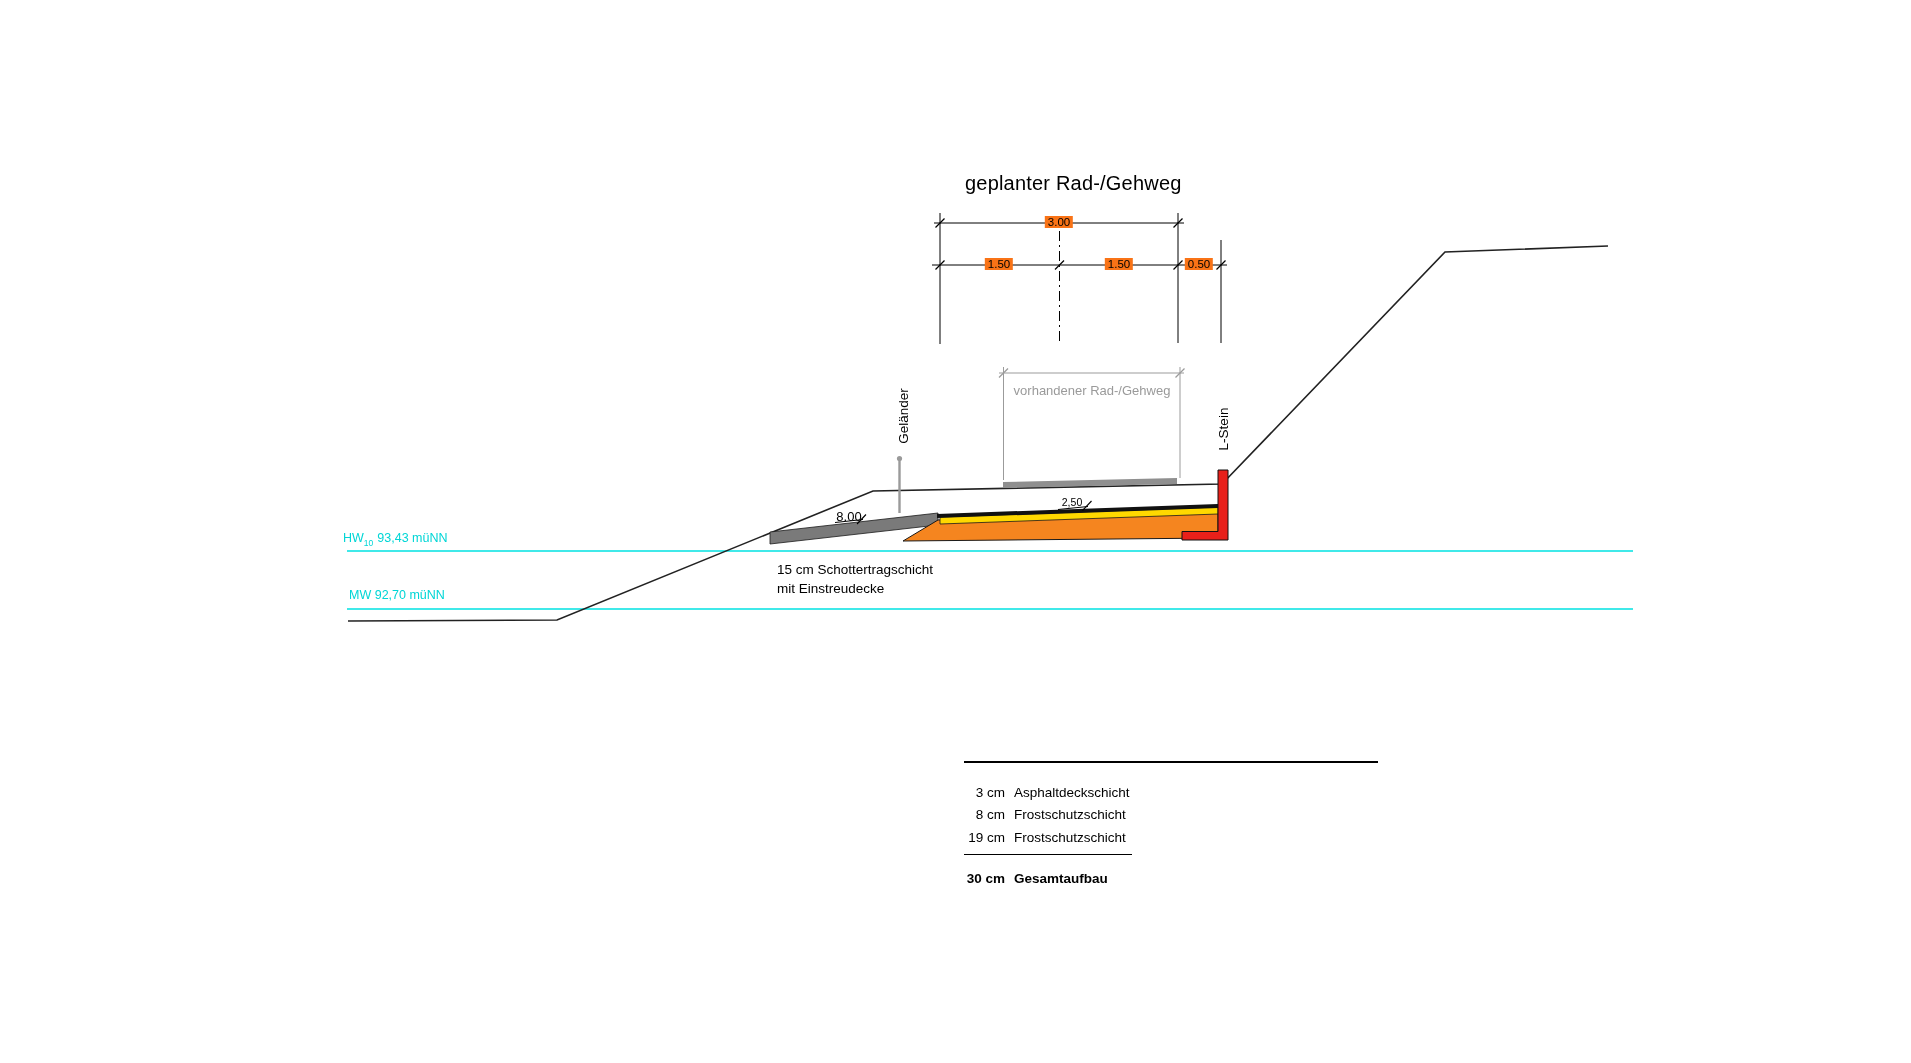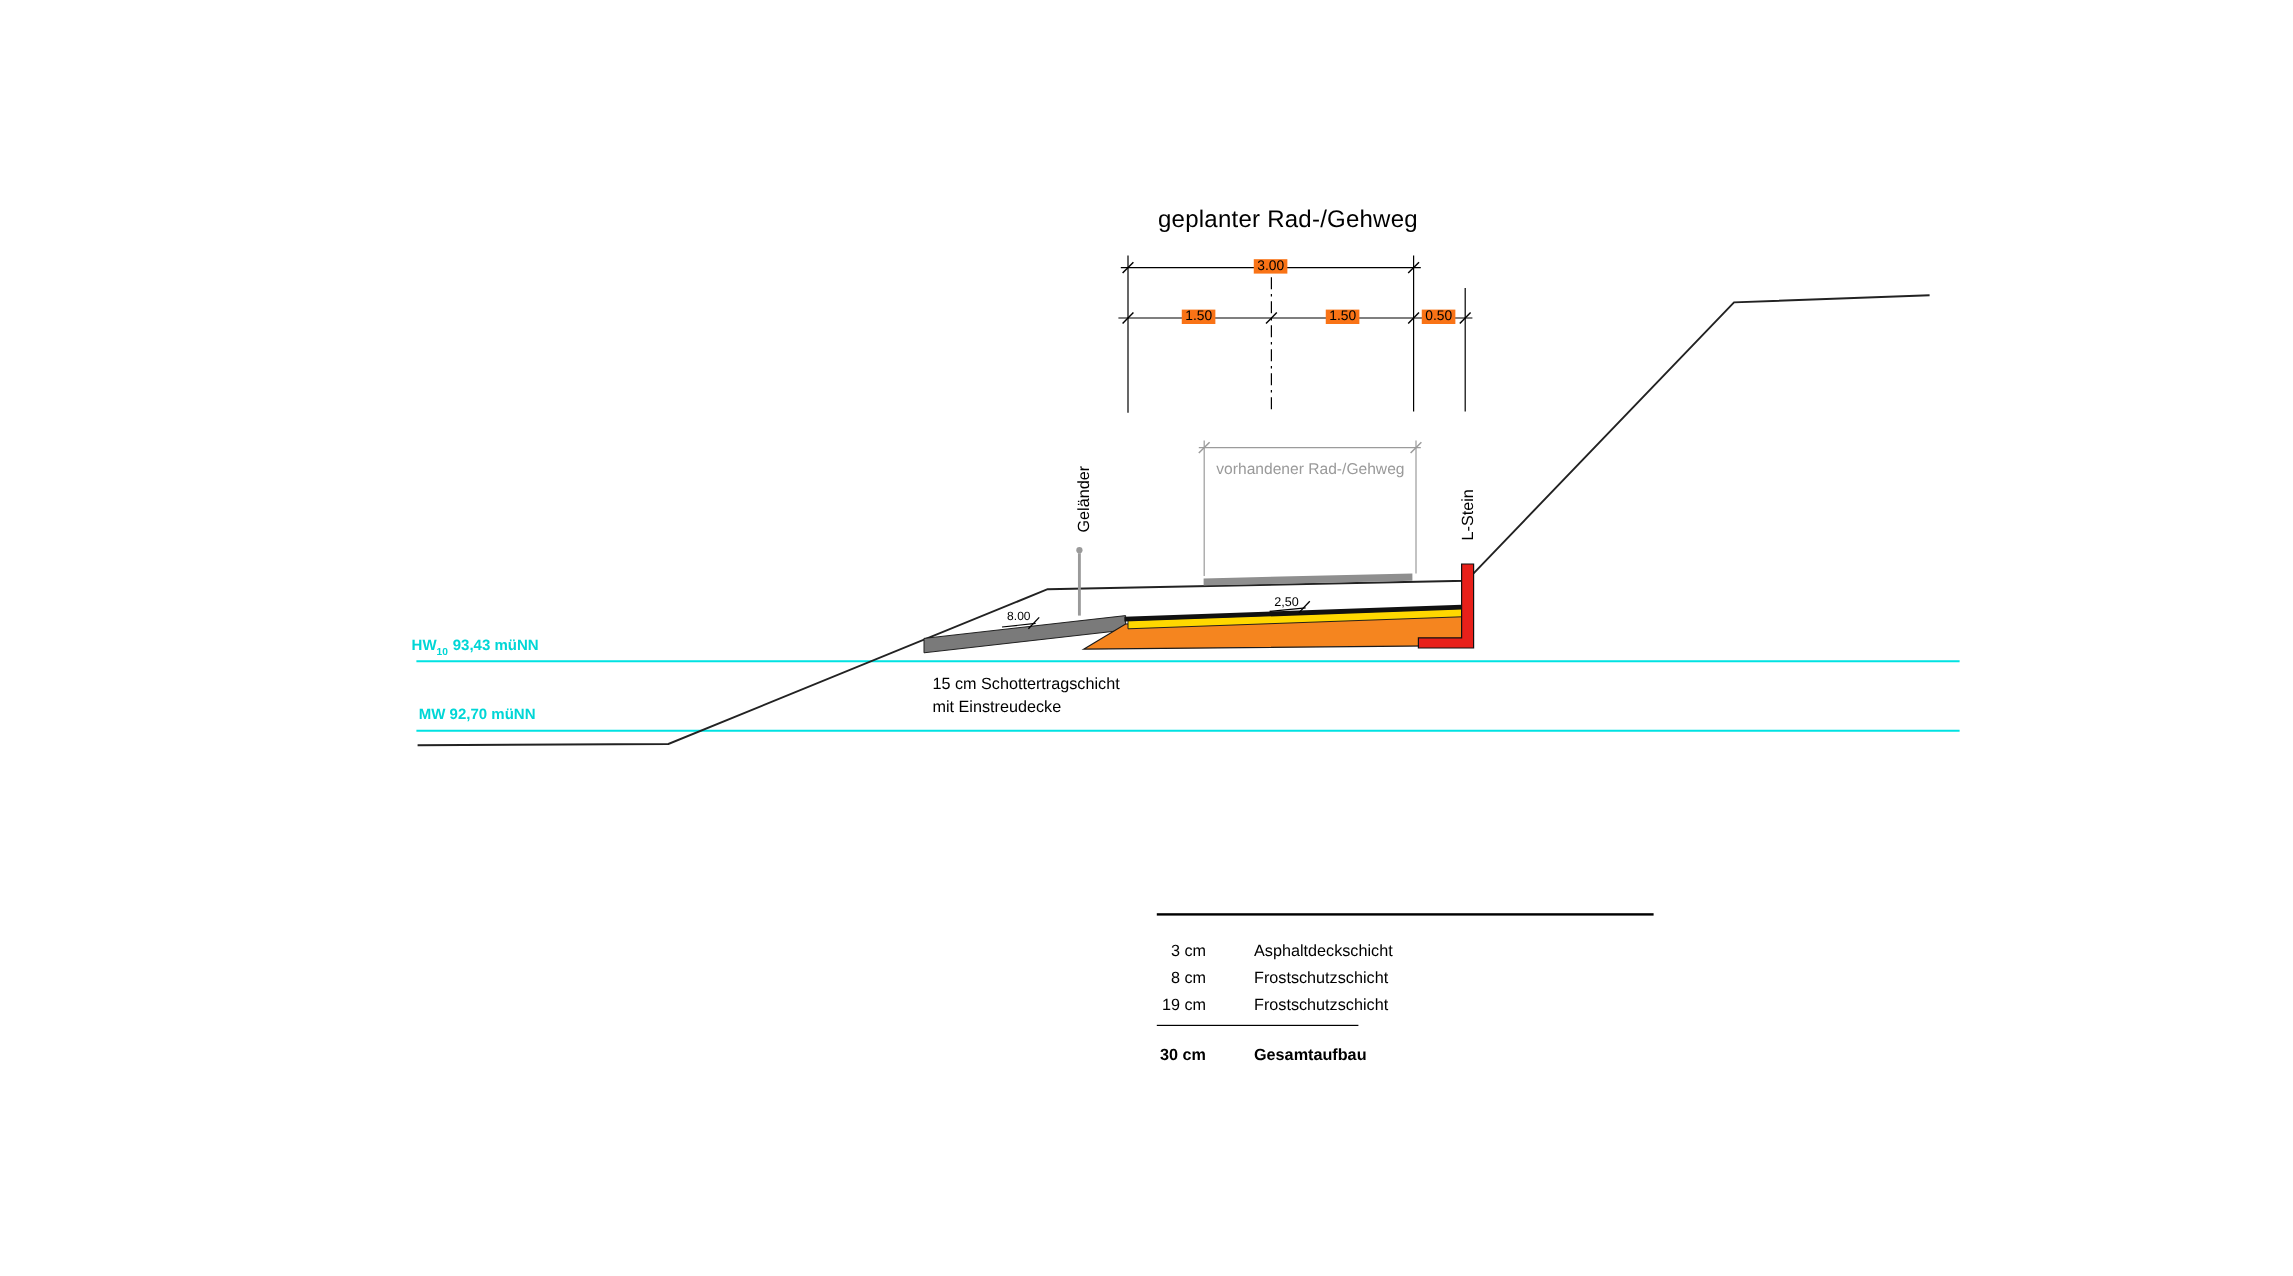--- a/index.html
+++ b/index.html
@@ -4,30 +4,30 @@
 <style>
   html,body{margin:0;padding:0;background:#ffffff;}
   body{font-family:"Liberation Sans", sans-serif;}
   .canvas{position:relative;width:1911px;height:1063px;background:#ffffff;overflow:hidden;}
   .canvas svg{position:absolute;left:0;top:0;}
   .txt{position:absolute;white-space:nowrap;color:#000;}
   .title{font-size:20px;letter-spacing:0.2px;}
   .dimlabel{font-size:11.5px;background:#f97316;padding:0 3px;text-align:center;transform:translateX(-50%);}
   .graydim{color:#9a9a9a;font-size:13px;text-align:center;transform:translateX(-50%);}
   .rot{position:absolute;white-space:nowrap;font-size:13.5px;transform:translate(-50%,-50%) rotate(-90deg);}
-  .cyanlabel{color:#00d6d6;font-size:12.5px;font-weight:bold;}
+  .cyanlabel{color:#00d6d6;font-size:12.5px;font-weight:normal;}
   .cyanlabel sub{font-size:8.5px;}
   .cyanlabel .after{margin-left:4px;}
-  .slope8{font-size:10px;transform:translateX(-50%);}
+  .slope8{font-size:13px;transform:translateX(-50%);}
   .slope25{font-size:10.5px;transform:translateX(-50%);}
   .note{font-size:13.5px;line-height:18.5px;}
   .tbl-title{font-size:17px;font-weight:bold;line-height:21.5px;}
   .rule{position:absolute;height:0;border-top:2px solid #000;}
   .rule.thin{border-top-width:1.5px;}
-  .trow{position:absolute;display:flex;font-size:13.5px;gap:31px;}
+  .trow{position:absolute;display:flex;font-size:13.5px;}
   .trow .val{width:42px;text-align:right;}
   .trow .lbl{margin-left:9px;}
   .trow.bold{font-weight:bold;}
 </style>
 </head>
 <body>
 
 <div class="canvas">
 
   <svg width="1911" height="1063" viewBox="0 0 1911 1063">

